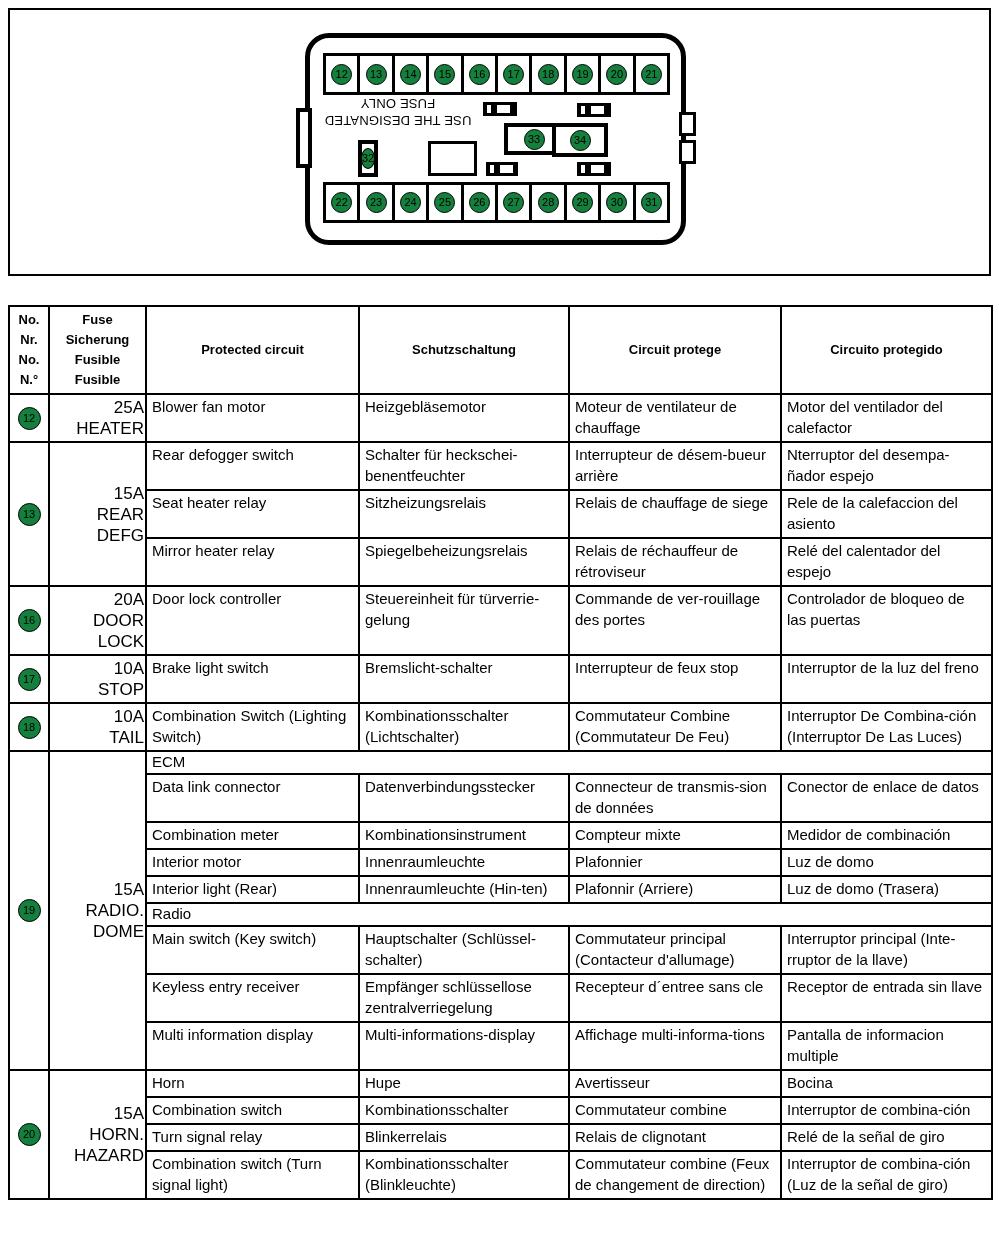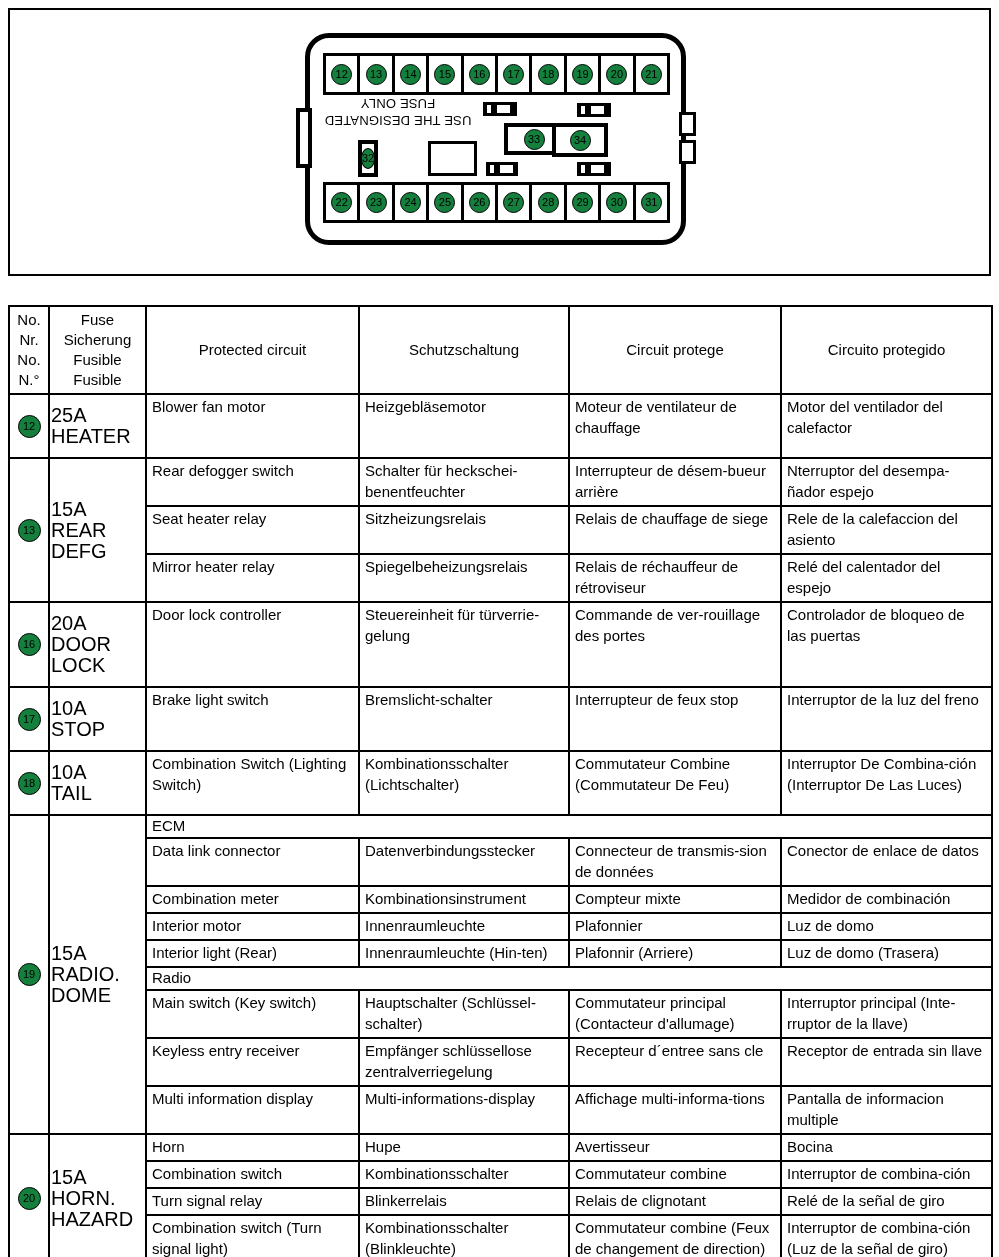--- a/index.html
+++ b/index.html
@@ -86,30 +86,30 @@
 
   
   table.fuse-table {
     border-collapse:collapse;
     table-layout:fixed;
     width:983px;
     margin-top:29px;
   }
   .fuse-table th, .fuse-table td { border:2px solid #000; box-sizing:border-box; }
   .fuse-table th {
-    font-size:15px; font-weight:normal; line-height:20px;
+    font-size:13px; font-weight:bold; line-height:20px;
     text-align:center; vertical-align:middle;
     white-space:pre-line; padding:3px 2px;
   }
   td.no-cell { text-align:center; vertical-align:middle; }
   td.no-cell .circle-num { width:23px; height:23px; margin:0 auto; font-size:11px; }
   td.fuse-label-cell {
-    text-align:left; vertical-align:middle;
-    font-size:20px; line-height:21px; white-space:pre-line;
-    padding:10px 1px;
+    text-align:right; vertical-align:middle;
+    font-size:17px; line-height:21px; white-space:pre-line;
+    padding:2px 1px;
   }
   td.lang {
     font-size:15px; line-height:21px;
     vertical-align:top; padding:1px 4px 3px 5px;
   }
   td.span-row { line-height:20px; padding:0 4px 1px 5px; }
 </style>
 </head>
 <body>
 

